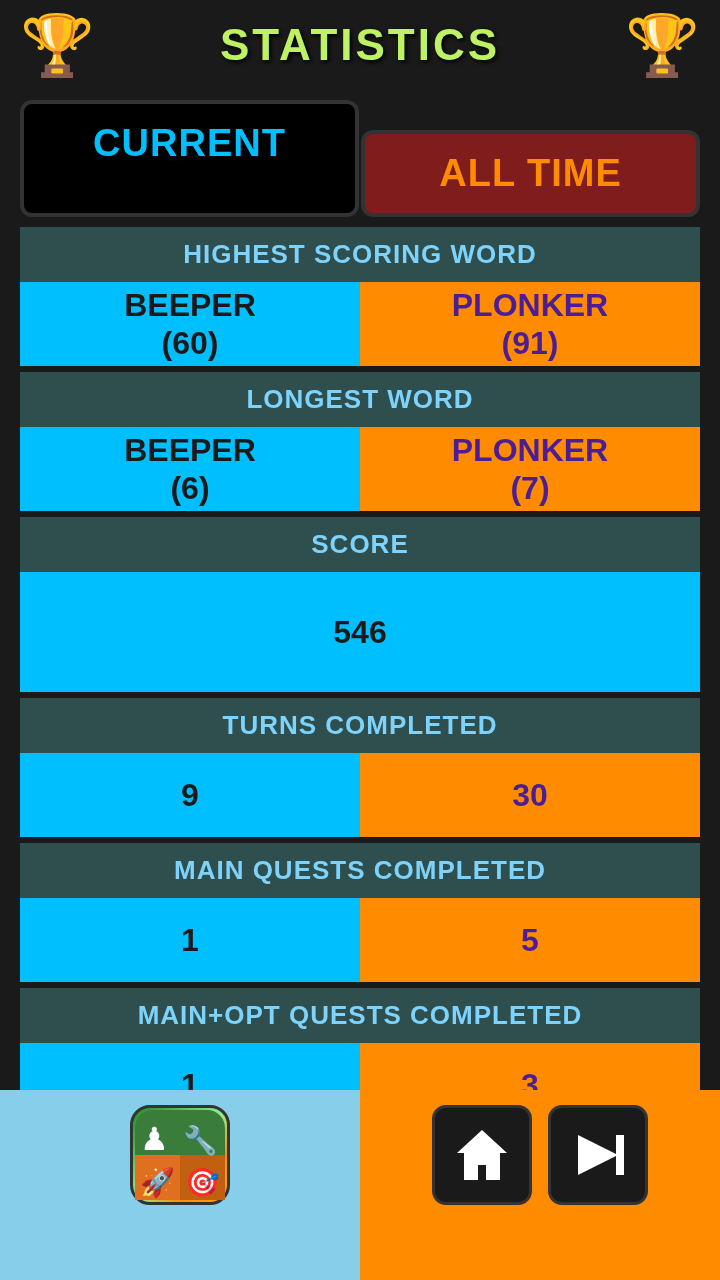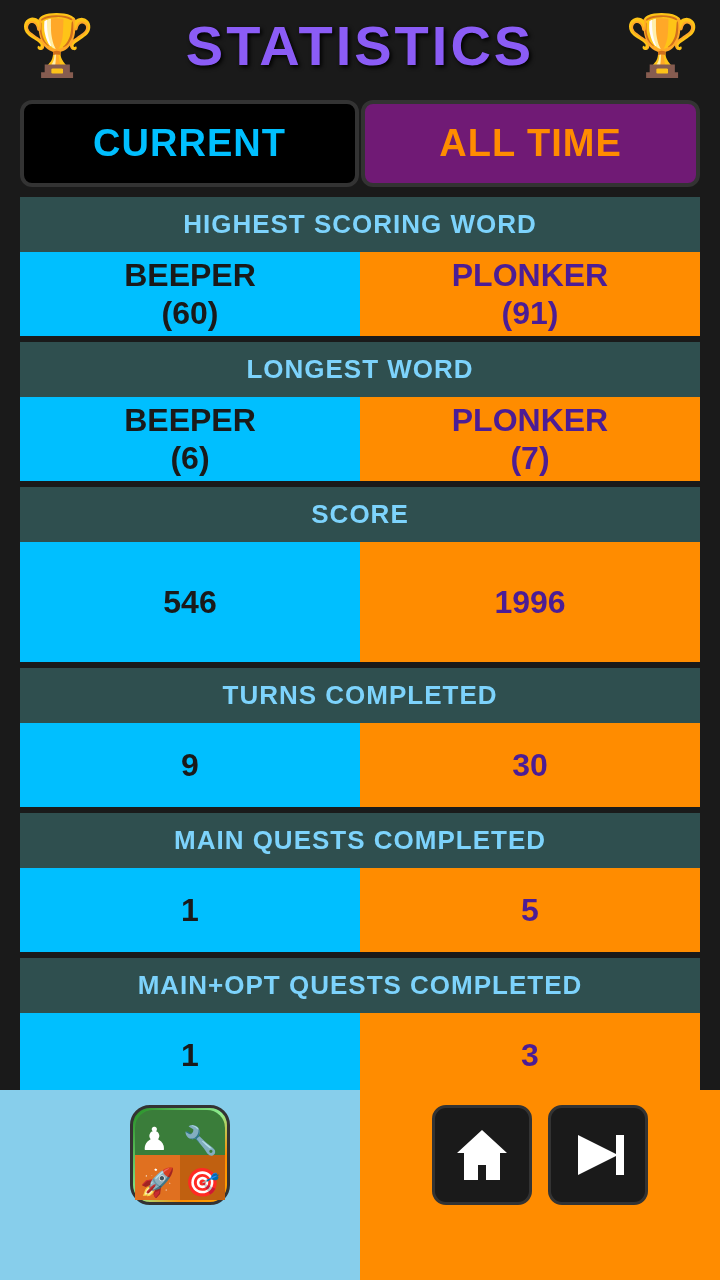--- a/index.html
+++ b/index.html
@@ -14,22 +14,22 @@
     
     #header {
       background: #1a1a1a;
       height: 90px;
       display: flex;
       align-items: center;
       justify-content: center;
       position: relative;
     }
     #header h1 {
-      color: #8b5cf6;
-      font-size: 56px;
+      color: #bef264;
+      font-size: 44px;
       font-weight: 900;
       letter-spacing: 3px;
       text-shadow: 2px 2px 4px #000;
     }
     .trophy {
       position: absolute;
       font-size: 60px;
       color: #FFD700;
     }
     .trophy-left { left: 20px; }
@@ -52,23 +52,24 @@
       text-align: center;
       cursor: pointer;
       letter-spacing: 1px;
     }
     .tab-current {
       background: #000;
       color: #00BFFF;
       border-color: #333;
     }
     .tab-alltime {
-      background: #701a75;
+      background: #7f1d1d;
       color: #FF8C00;
       border-color: #333;
+      margin-top: 30px;
     }
 
     
     #content {
       display: flex;
       flex-direction: column;
       background: #1a1a1a;
       padding: 0 20px;
     }
 
@@ -209,21 +210,20 @@
   <div class="section-header">LONGEST WORD</div>
   <div class="data-row">
     <div class="cell-current">BEEPER<br>(6)</div>
     <div class="cell-alltime">PLONKER<br>(7)</div>
   </div>
   <div class="divider"></div>
 
   <div class="section-header">SCORE</div>
   <div class="data-row data-row-tall">
     <div class="cell-current">546</div>
-    <div class="cell-alltime">1996</div>
   </div>
   <div class="divider"></div>
 
   <div class="section-header">TURNS COMPLETED</div>
   <div class="data-row">
     <div class="cell-current">9</div>
     <div class="cell-alltime">30</div>
   </div>
   <div class="divider"></div>
 

